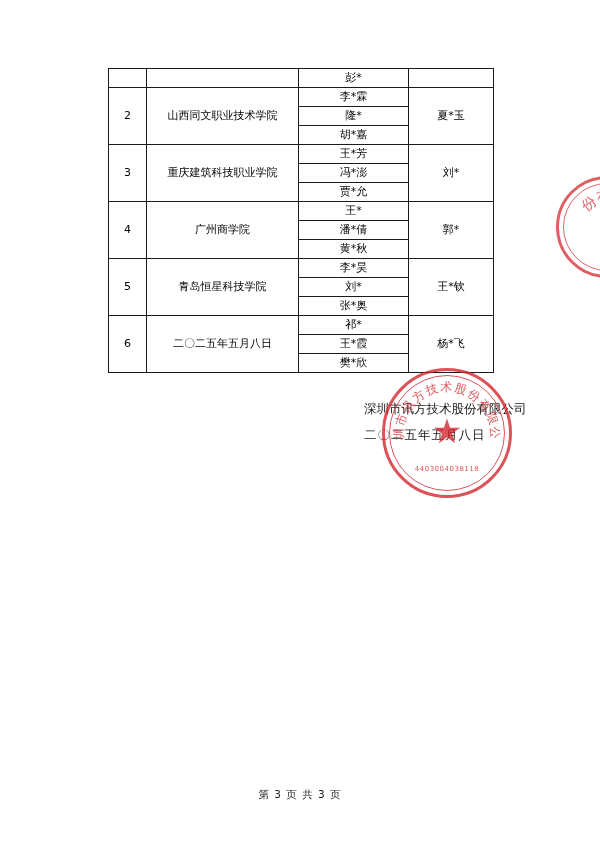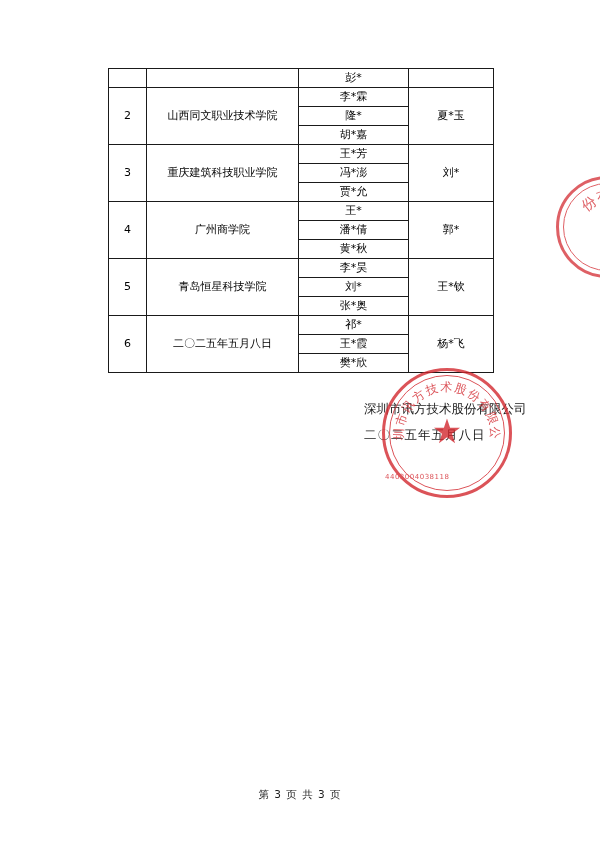--- a/index.html
+++ b/index.html
@@ -114,21 +114,22 @@
   }
   .stamp-arc-text text,
   .stamp-bottom-num {
     fill: #d2232a;
     font-family: "DejaVu Sans", "Liberation Sans", sans-serif;
   }
   .stamp-bottom-label {
     position: absolute;
     left: 0;
     right: 0;
-    bottom: 14px;
+    bottom: 22px;
+    text-align: center;
     font-size: 7px;
     color: #d2232a;
     letter-spacing: 0.5px;
   }
 
   .stamp-edge {
     position: absolute;
     left: 556px;
     top: 176px;
     width: 96px;

